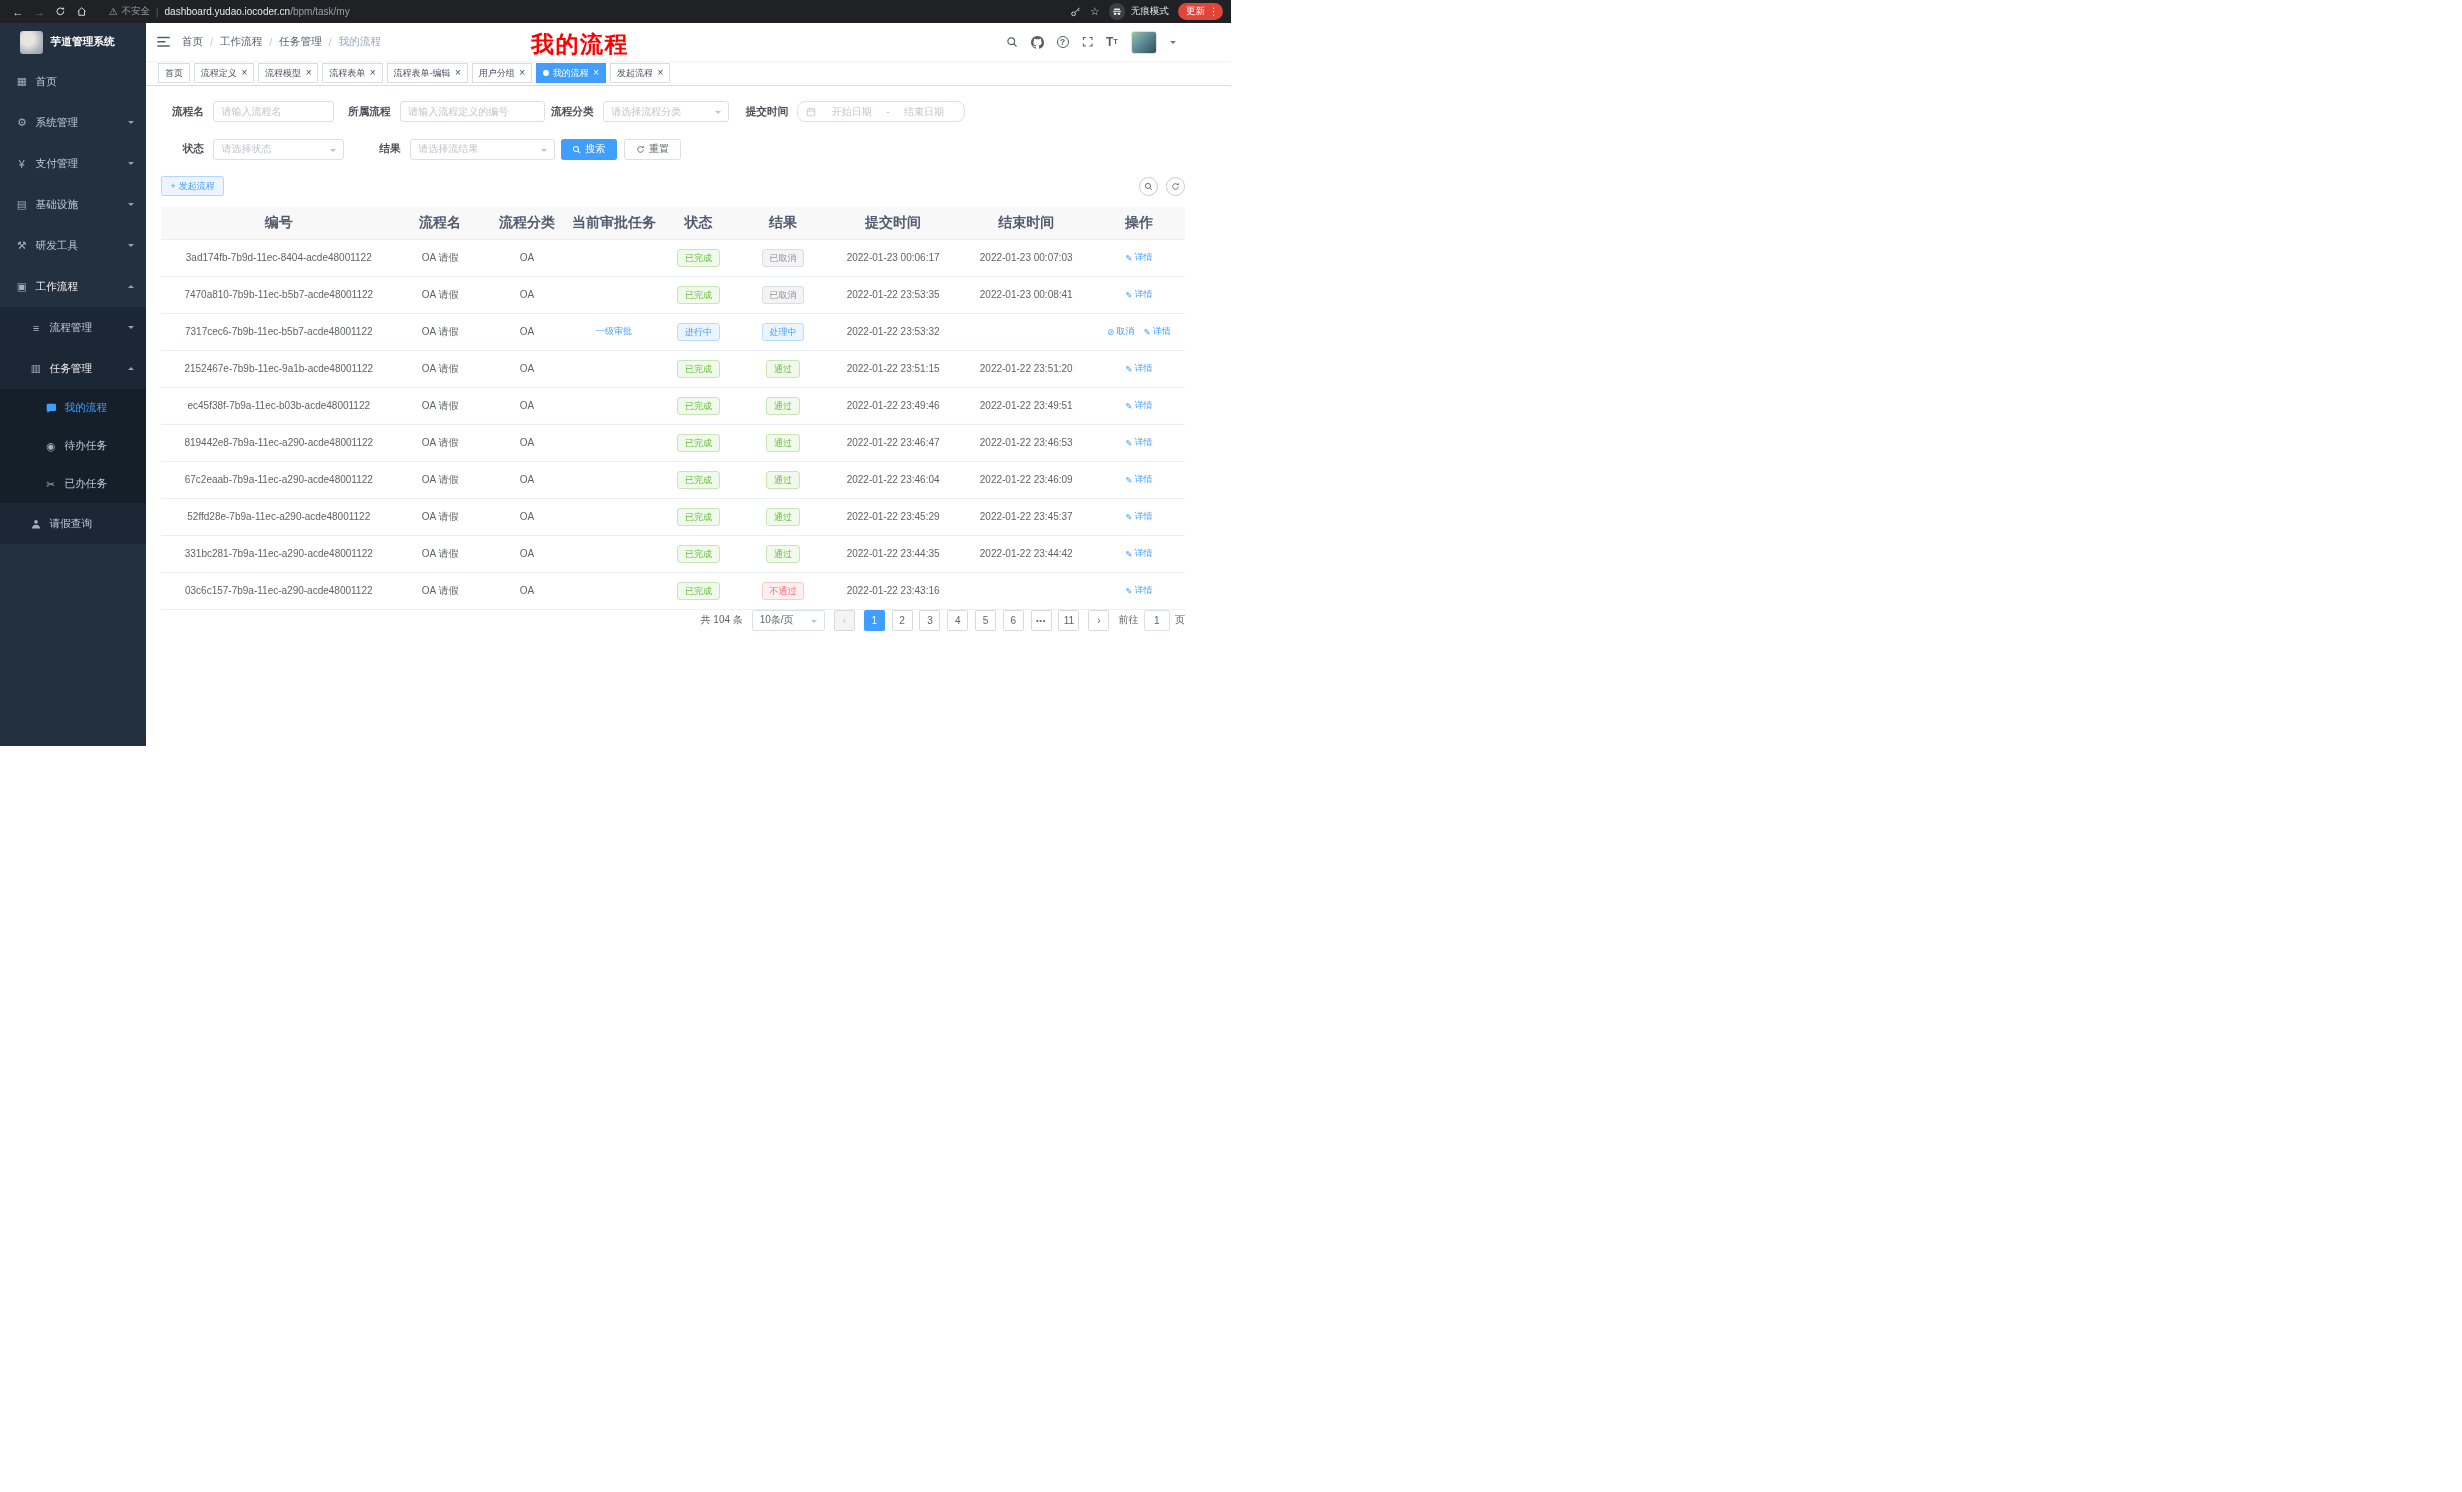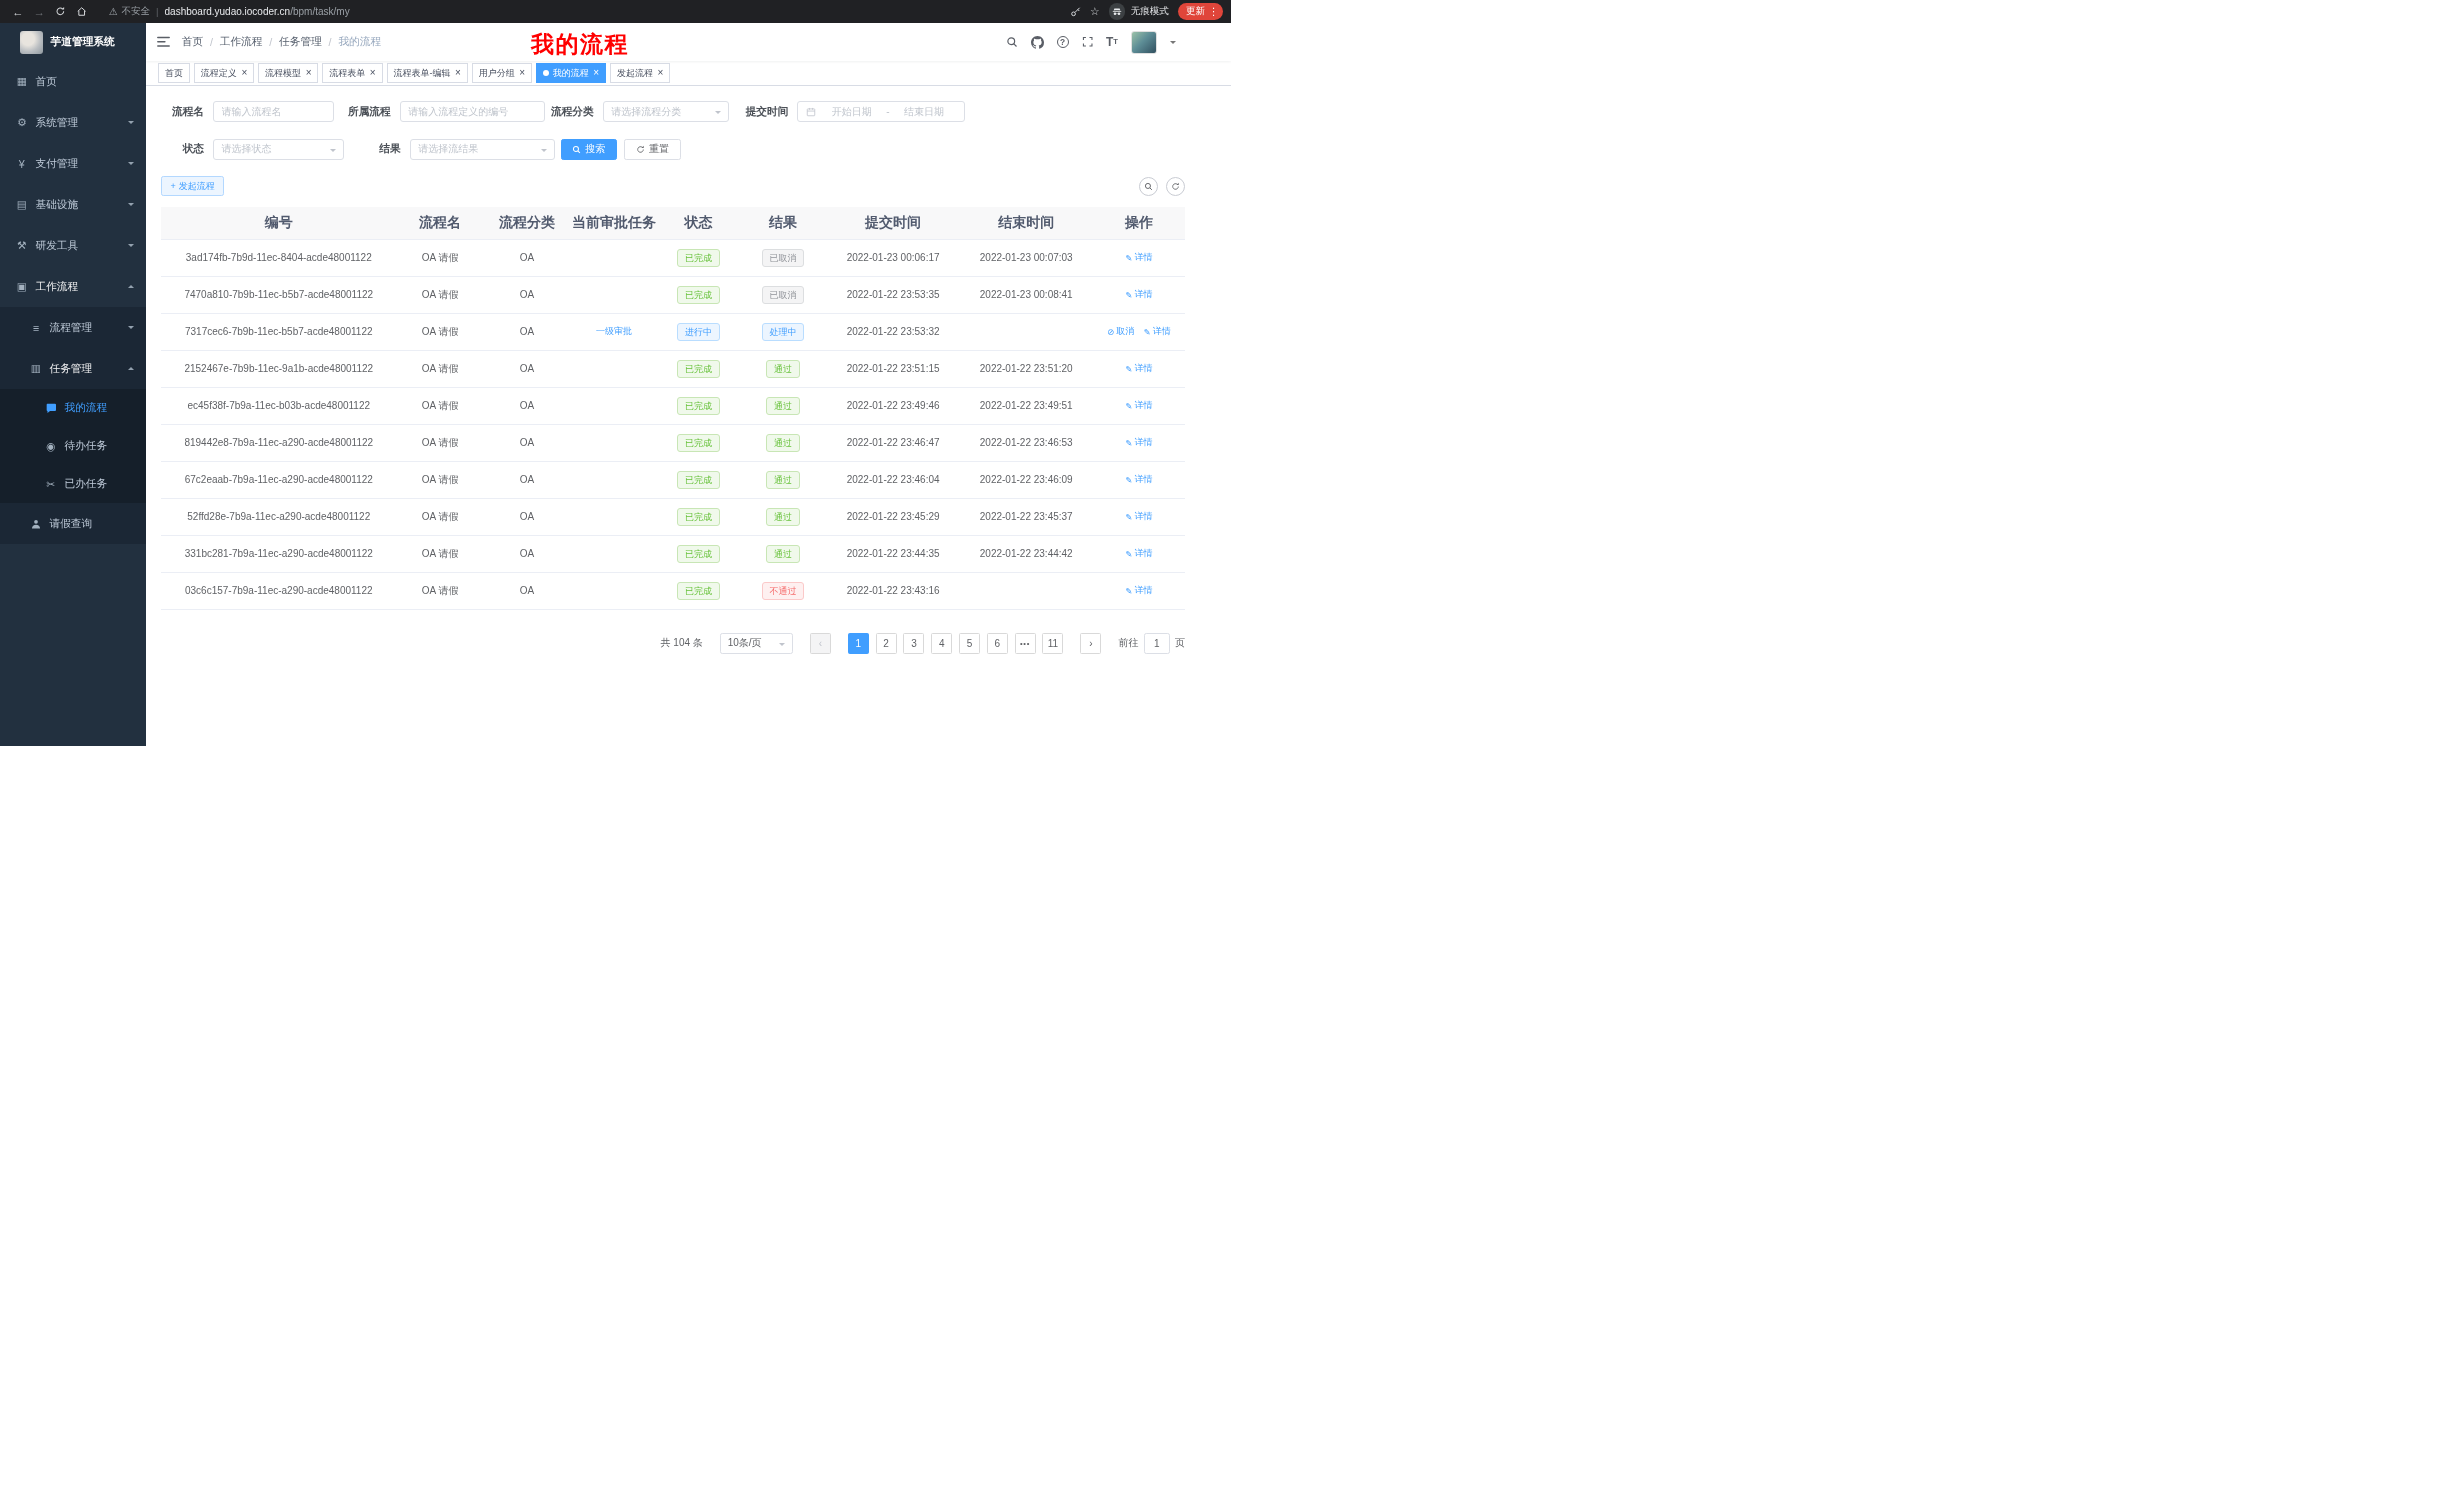--- a/index.html
+++ b/index.html
@@ -87,21 +87,21 @@
   .f-label{width:52px;padding-right:9px;text-align:right;font-size:10.7px;font-weight:700;
     color:#4c5158;flex:0 0 auto;white-space:nowrap;}
   .f-input{height:21px;border:0.8px solid #dcdfe6;border-radius:3px;padding:0 7.6px;font-size:10px;
     color:#606266;outline:none;font-family:inherit;}
   .f-input::placeholder{color:#bfc4cc;}
   .f-select{position:relative;height:21px;border:0.8px solid #dcdfe6;border-radius:3px;background:#fff;
     display:flex;align-items:center;padding:0 20px 0 7.6px;cursor:pointer;}
   .sel-ph{color:#bfc4cc;font-size:10px;white-space:nowrap;}
   .sel-caret{position:absolute;right:6.8px;top:9px;width:0;height:0;border-left:3px solid transparent;
     border-right:3px solid transparent;border-top:3.8px solid #c0c4cc;}
-  .f-range{width:168px;height:21px;border:0.8px solid #dcdfe6;border-radius:3px;display:flex;
+  .f-range{width:168px;height:21px;border:0.8px solid #dcdfe6;border-radius:8px;display:flex;
     align-items:center;padding:0 7.6px;cursor:pointer;}
   .cal{color:#c0c4cc;display:flex;align-items:center;margin-right:3px;}
   .rph{flex:1;text-align:center;color:#bfc4cc;font-size:10px;white-space:nowrap;}
   .rsep{color:#bfc4cc;font-size:10px;margin:0 1.5px;}
   .btn{height:21px;border-radius:2.3px;font-size:10px;display:inline-flex;align-items:center;gap:3.8px;
     padding:0 10.7px;cursor:pointer;font-family:inherit;}
   .btn-primary{background:#409eff;border:0.8px solid #409eff;color:#fff;}
   .btn-plain{background:#fff;border:0.8px solid #dcdfe6;color:#606266;justify-content:center;}
   .bicon{display:flex;align-items:center;font-size:10px;}
 
@@ -124,22 +124,22 @@
   .el-tag{display:inline-block;height:18px;line-height:16.7px;padding:0 6.8px;font-size:9px;
     border:0.8px solid;border-radius:3px;}
   .el-tag.success{color:#67c23a;background:#f0f9eb;border-color:#c8e6b5;}
   .el-tag.info{color:#909399;background:#f4f4f5;border-color:#dcdee0;}
   .el-tag.primary{color:#409eff;background:#ecf5ff;border-color:#b9ddff;}
   .el-tag.danger{color:#f56c6c;background:#fef0f0;border-color:#fbc9c9;}
   .link{color:#409eff;font-size:9px;cursor:pointer;display:inline-flex;align-items:center;gap:2.3px;}
   .col-actions .link{margin:0 4.6px;}
   .link .lic{font-size:8.4px;}
 
-  .pagination{display:flex;align-items:center;justify-content:flex-end;margin-top:23px;
-    font-size:10px;color:#606266;gap:17px;}
+  .pagination{display:flex;align-items:center;justify-content:flex-end;
+    font-size:10px;color:#606266;gap:9px;}
   .pg-size{position:relative;width:73px;height:21px;border:0.8px solid #dcdfe6;border-radius:2.3px;
     display:flex;align-items:center;padding:0 18px 0 6.8px;cursor:pointer;white-space:nowrap;}
   .pg-pages{display:flex;gap:6.8px;align-items:center;}
   .pg-btn{min-width:21px;height:21px;border:0.8px solid #d9d9d9;border-radius:1.5px;background:#fff;
     display:inline-flex;align-items:center;justify-content:center;padding:0 3px;font-size:10px;
     color:#606266;cursor:pointer;}
   .pg-btn.active{background:#409eff;border-color:#409eff;color:#fff;}
   .pg-btn.dim{color:#c0c4cc;background:#f4f4f5;}
   .pg-btn.ellipsis{letter-spacing:0.8px;font-size:7.6px;}
   .goto{display:flex;align-items:center;gap:5.3px;}

